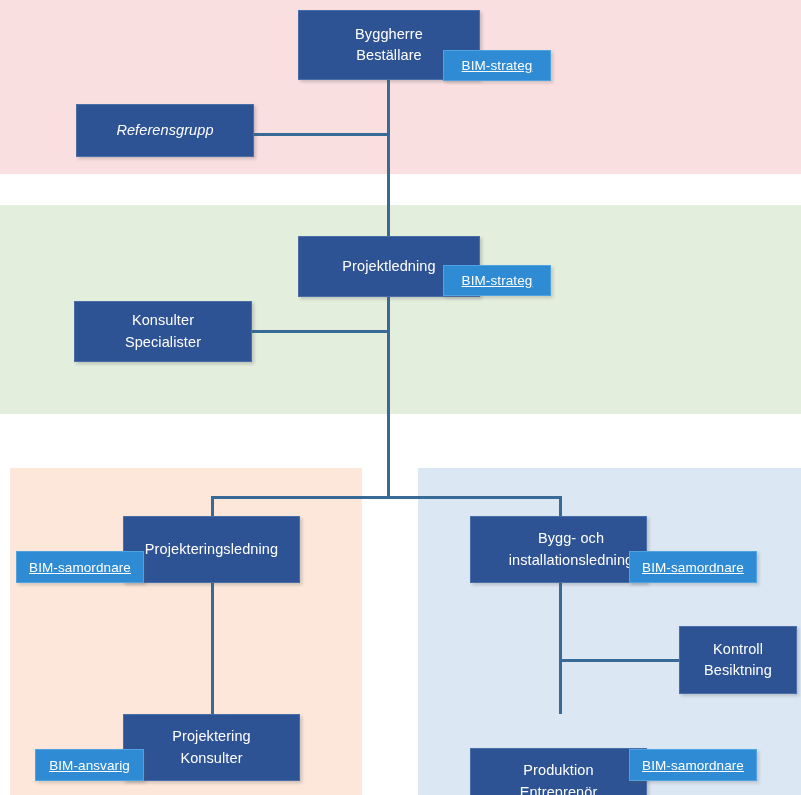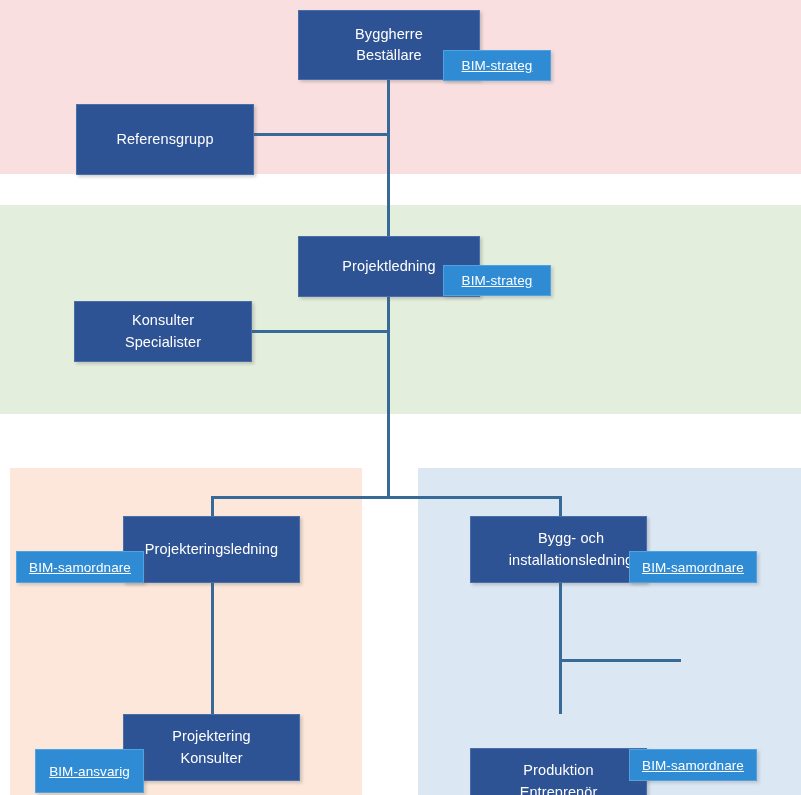--- a/index.html
+++ b/index.html
@@ -101,21 +101,21 @@
 
   <div class="line vline" style="left:559px; top:583px; height:131px;"></div>
 
   <div class="line hline" style="left:559px; top:659px; width:122px;"></div>
 
   <div class="box" style="left:298px; top:10px;  width:182px; height:70px;">
     <span class="box-label">Byggherre
 Beställare</span>
   </div>
 
-  <div class="box" style="left:76px;  top:104px; width:178px; height:71px;">
+  <div class="box" style="left:76px;  top:104px; width:178px; height:53px;font-style:italic;">
     <span class="box-label">Referensgrupp</span>
   </div>
 
   <div class="box" style="left:298px; top:236px; width:182px; height:61px;">
     <span class="box-label">Projektledning</span>
   </div>
 
   <div class="box" style="left:74px;  top:301px; width:178px; height:61px;">
     <span class="box-label">Konsulter
 Specialister</span>
@@ -123,20 +123,24 @@
 
   <div class="box" style="left:123px; top:516px; width:177px; height:67px;">
     <span class="box-label">Projekteringsledning</span>
   </div>
 
   <div class="box" style="left:470px; top:516px; width:177px; height:67px;padding-left:25px;">
     <span class="box-label">Bygg- och
 installationsledning</span>
   </div>
 
+  <div class="box" style="left:679px; top:626px; width:118px; height:68px;">
+    <span class="box-label">Kontroll
+Besiktning</span>
+  </div>
 
   <div class="box" style="left:123px; top:714px; width:177px; height:67px;align-items:center;">
     <span class="box-label">Projektering
 Konsulter</span>
   </div>
 
   <div class="box" style="left:470px; top:748px; width:177px; height:67px;">
     <span class="box-label">Produktion
 Entreprenör</span>
   </div>
@@ -150,21 +154,21 @@
   </div>
 
   <div class="badge" style="left:16px;  top:551px; width:128px; height:32px;">
     <span>BIM-samordnare</span>
   </div>
 
   <div class="badge" style="left:629px; top:551px; width:128px; height:32px;">
     <span>BIM-samordnare</span>
   </div>
 
-  <div class="badge" style="left:35px;  top:749px; width:109px; height:44px;">
+  <div class="badge" style="left:35px;  top:749px; width:109px; height:32px;">
     <span>BIM-ansvarig</span>
   </div>
 
   <div class="badge" style="left:629px; top:749px; width:128px; height:32px;">
     <span>BIM-samordnare</span>
   </div>
 
 </div>
 
 </body></html>

